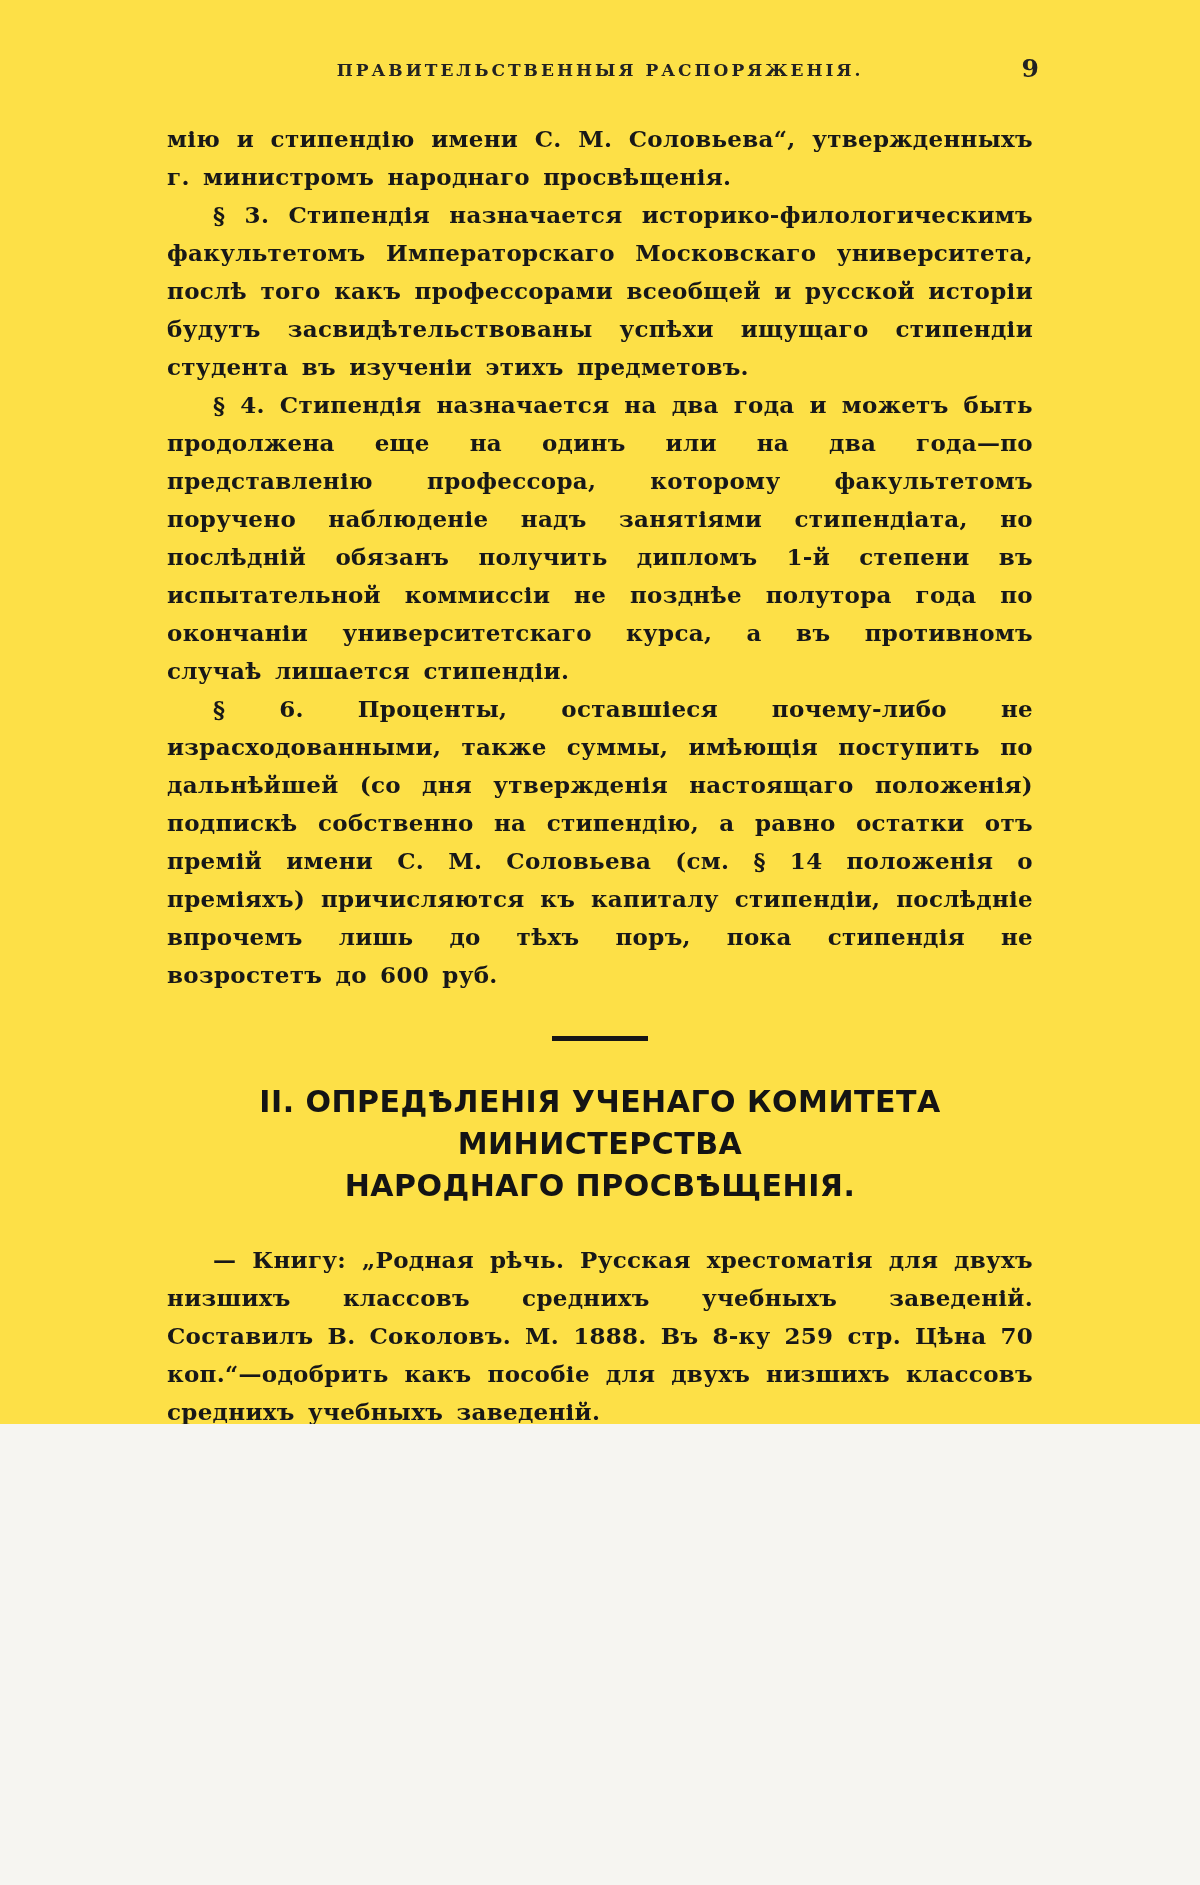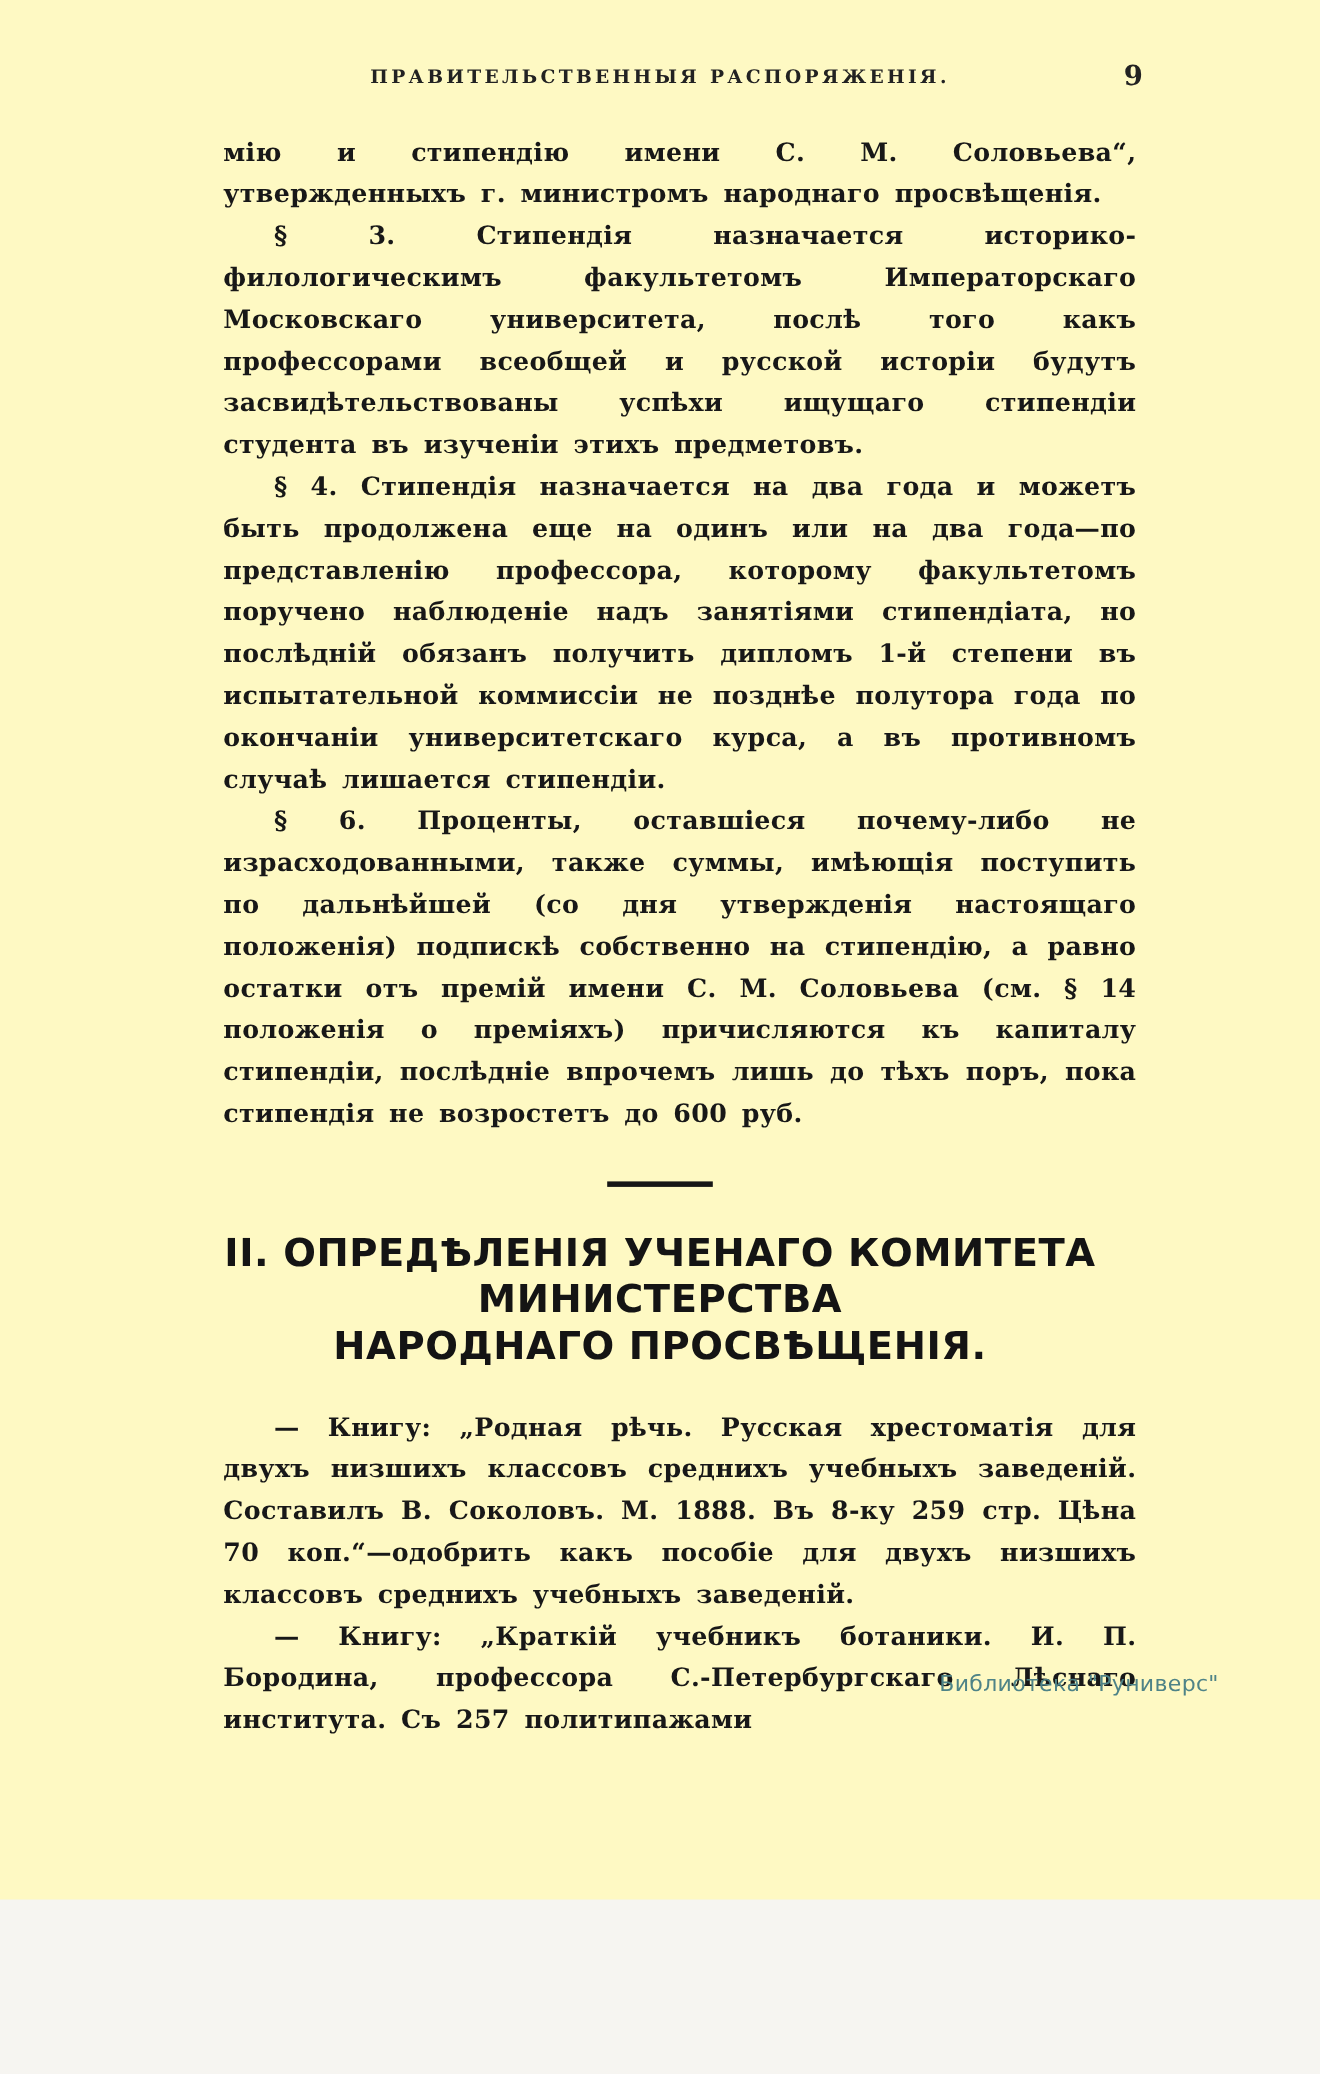--- a/index.html
+++ b/index.html
@@ -2,23 +2,23 @@
 <html><head>
 <meta charset="utf-8">
 <style>
   * { margin: 0; padding: 0; box-sizing: border-box; }
 
   html, body { background: #f6f5f1; }
 
   .page {
     position: relative;
     width: 1200px;
-    height: 1727px;
+    height: 1424px;
     margin: 0 auto;
-    background: #fef9c3;
+    background: #fde047;
     color: #1b1b1b;
     font-family: "DejaVu Serif", "Liberation Serif", serif;
     overflow: hidden;
   }
 
   .content {
     position: relative;
     width: 866px;
     margin: 0 auto;
     padding-top: 54px;
@@ -49,40 +49,39 @@
   }
 
   .paragraphs {
     font-size: 23px;
     line-height: 38px;
     font-weight: bold;
     text-align: justify;
     letter-spacing: 0.3px;
     word-spacing: 5px;
     color: #181818;
-    margin-left: 36px;
   }
 
   .paragraphs p { text-indent: 46px; }
 
   .paragraphs.continuation p:first-child { text-indent: 0; }
 
   .body-block { margin-top: 26px; }
 
   .divider {
     width: 96px;
     height: 5px;
     background: #161616;
     margin: 42px auto 40px auto;
   }
 
   .section-heading {
     font-family: "DejaVu Sans", "Liberation Sans", sans-serif;
     font-weight: bold;
-    font-size: 35px;
+    font-size: 30px;
     line-height: 42px;
     text-align: center;
     letter-spacing: 0.5px;
     color: #141414;
     margin: 0 0 34px 0;
   }
 
   .section-block { margin-top: 0; }
 
   .watermark {

